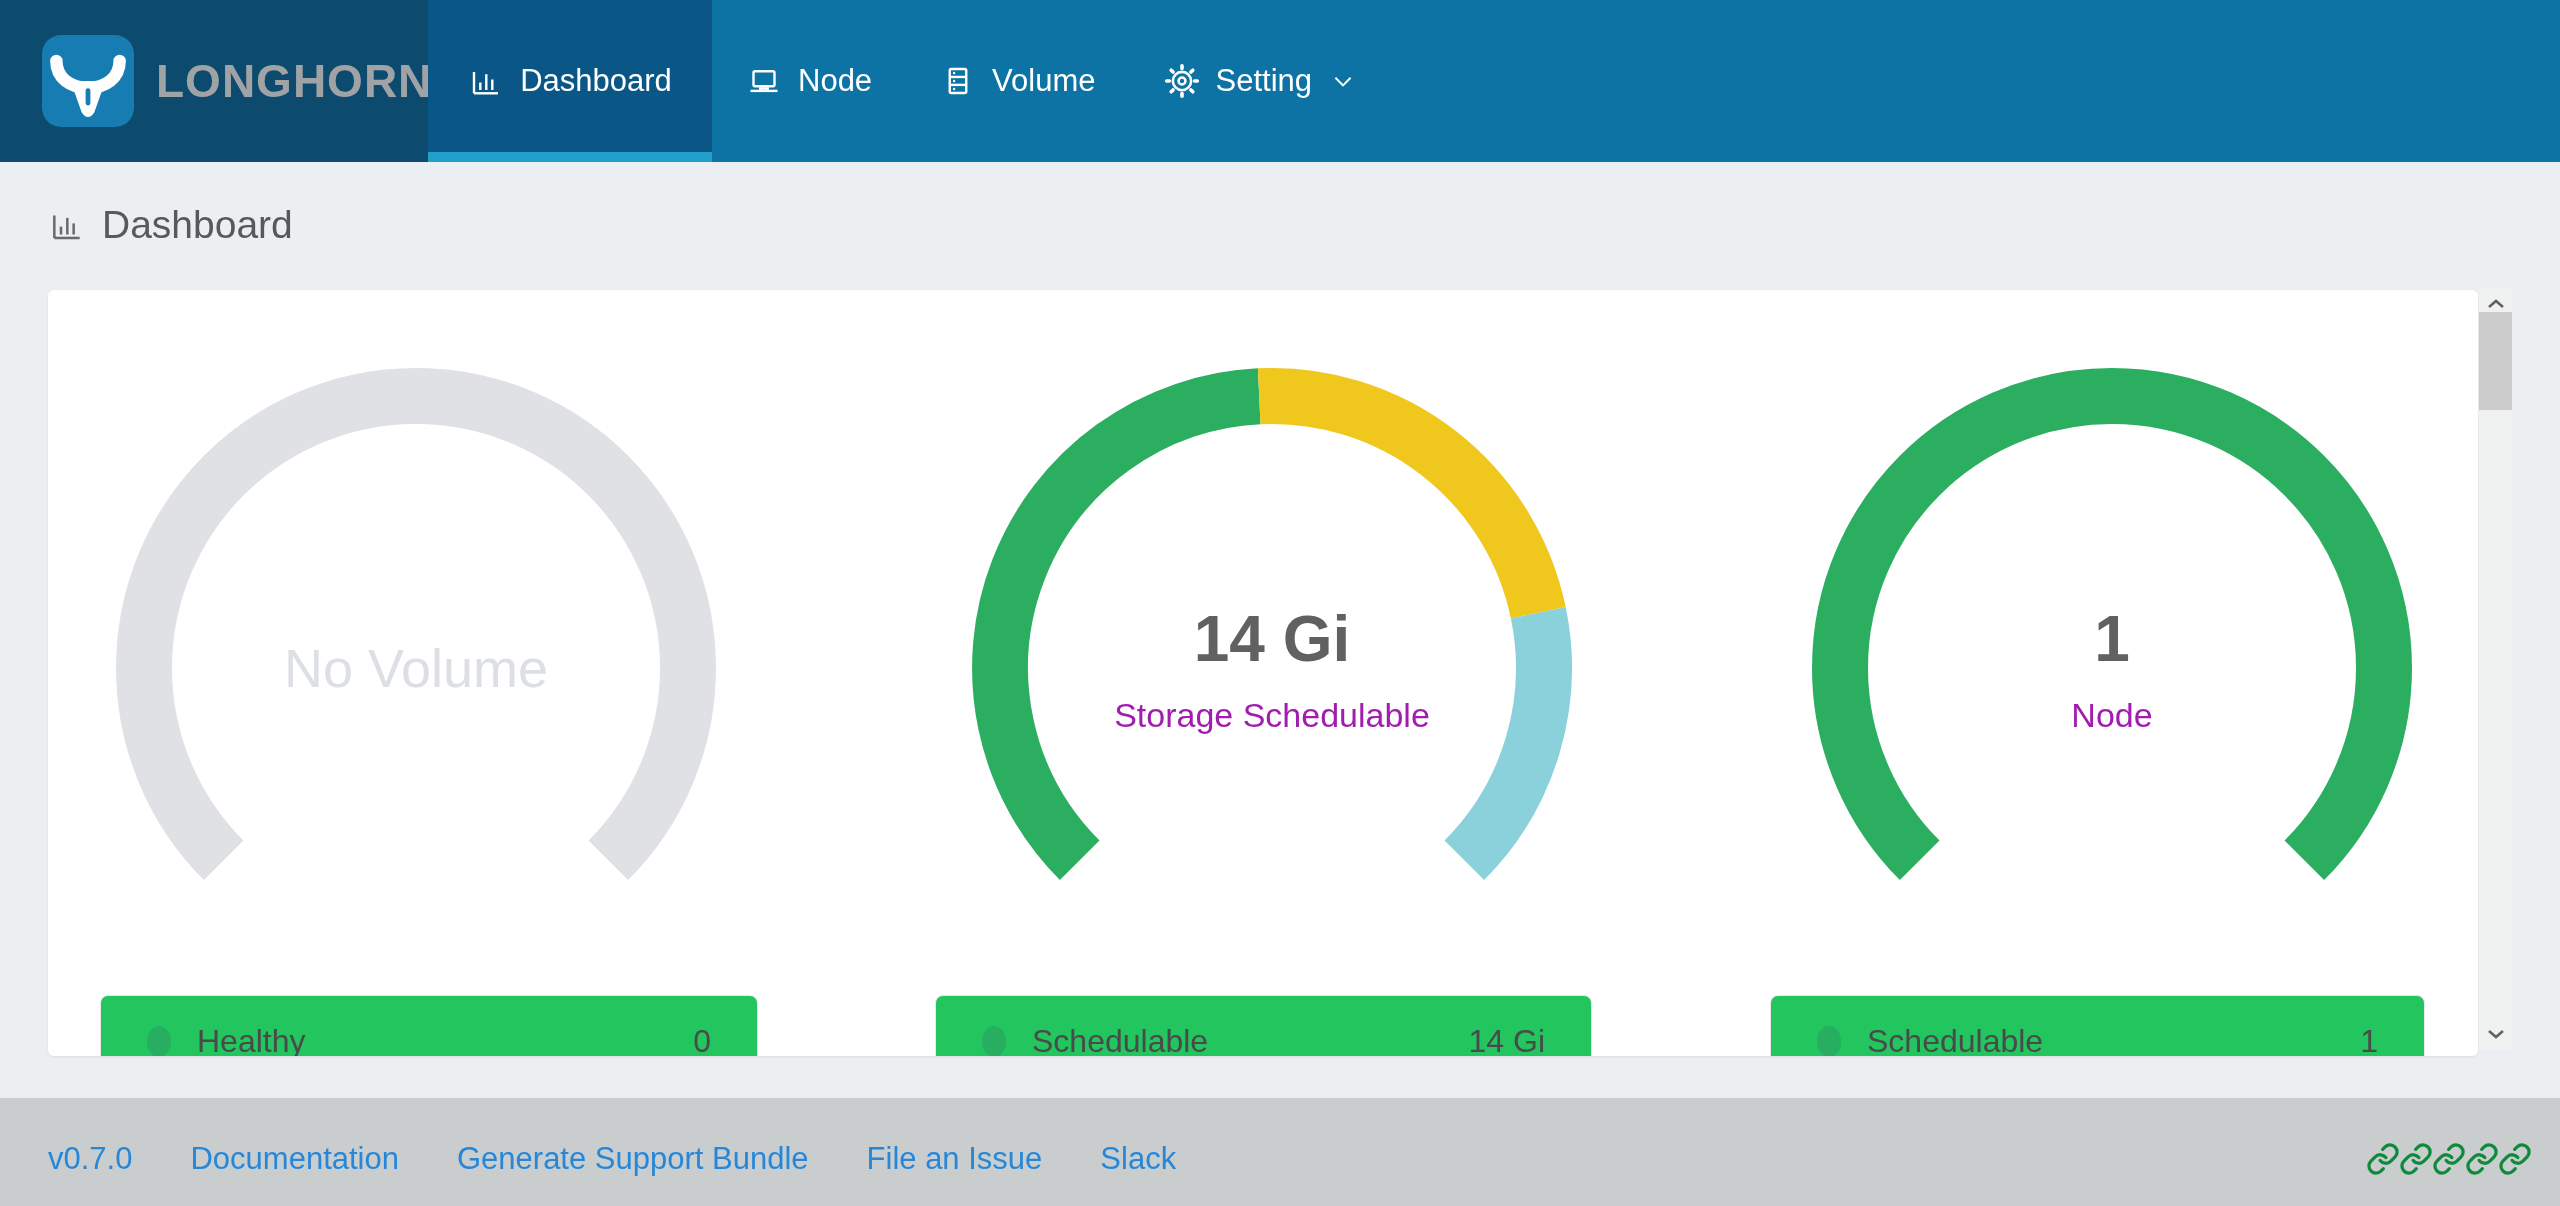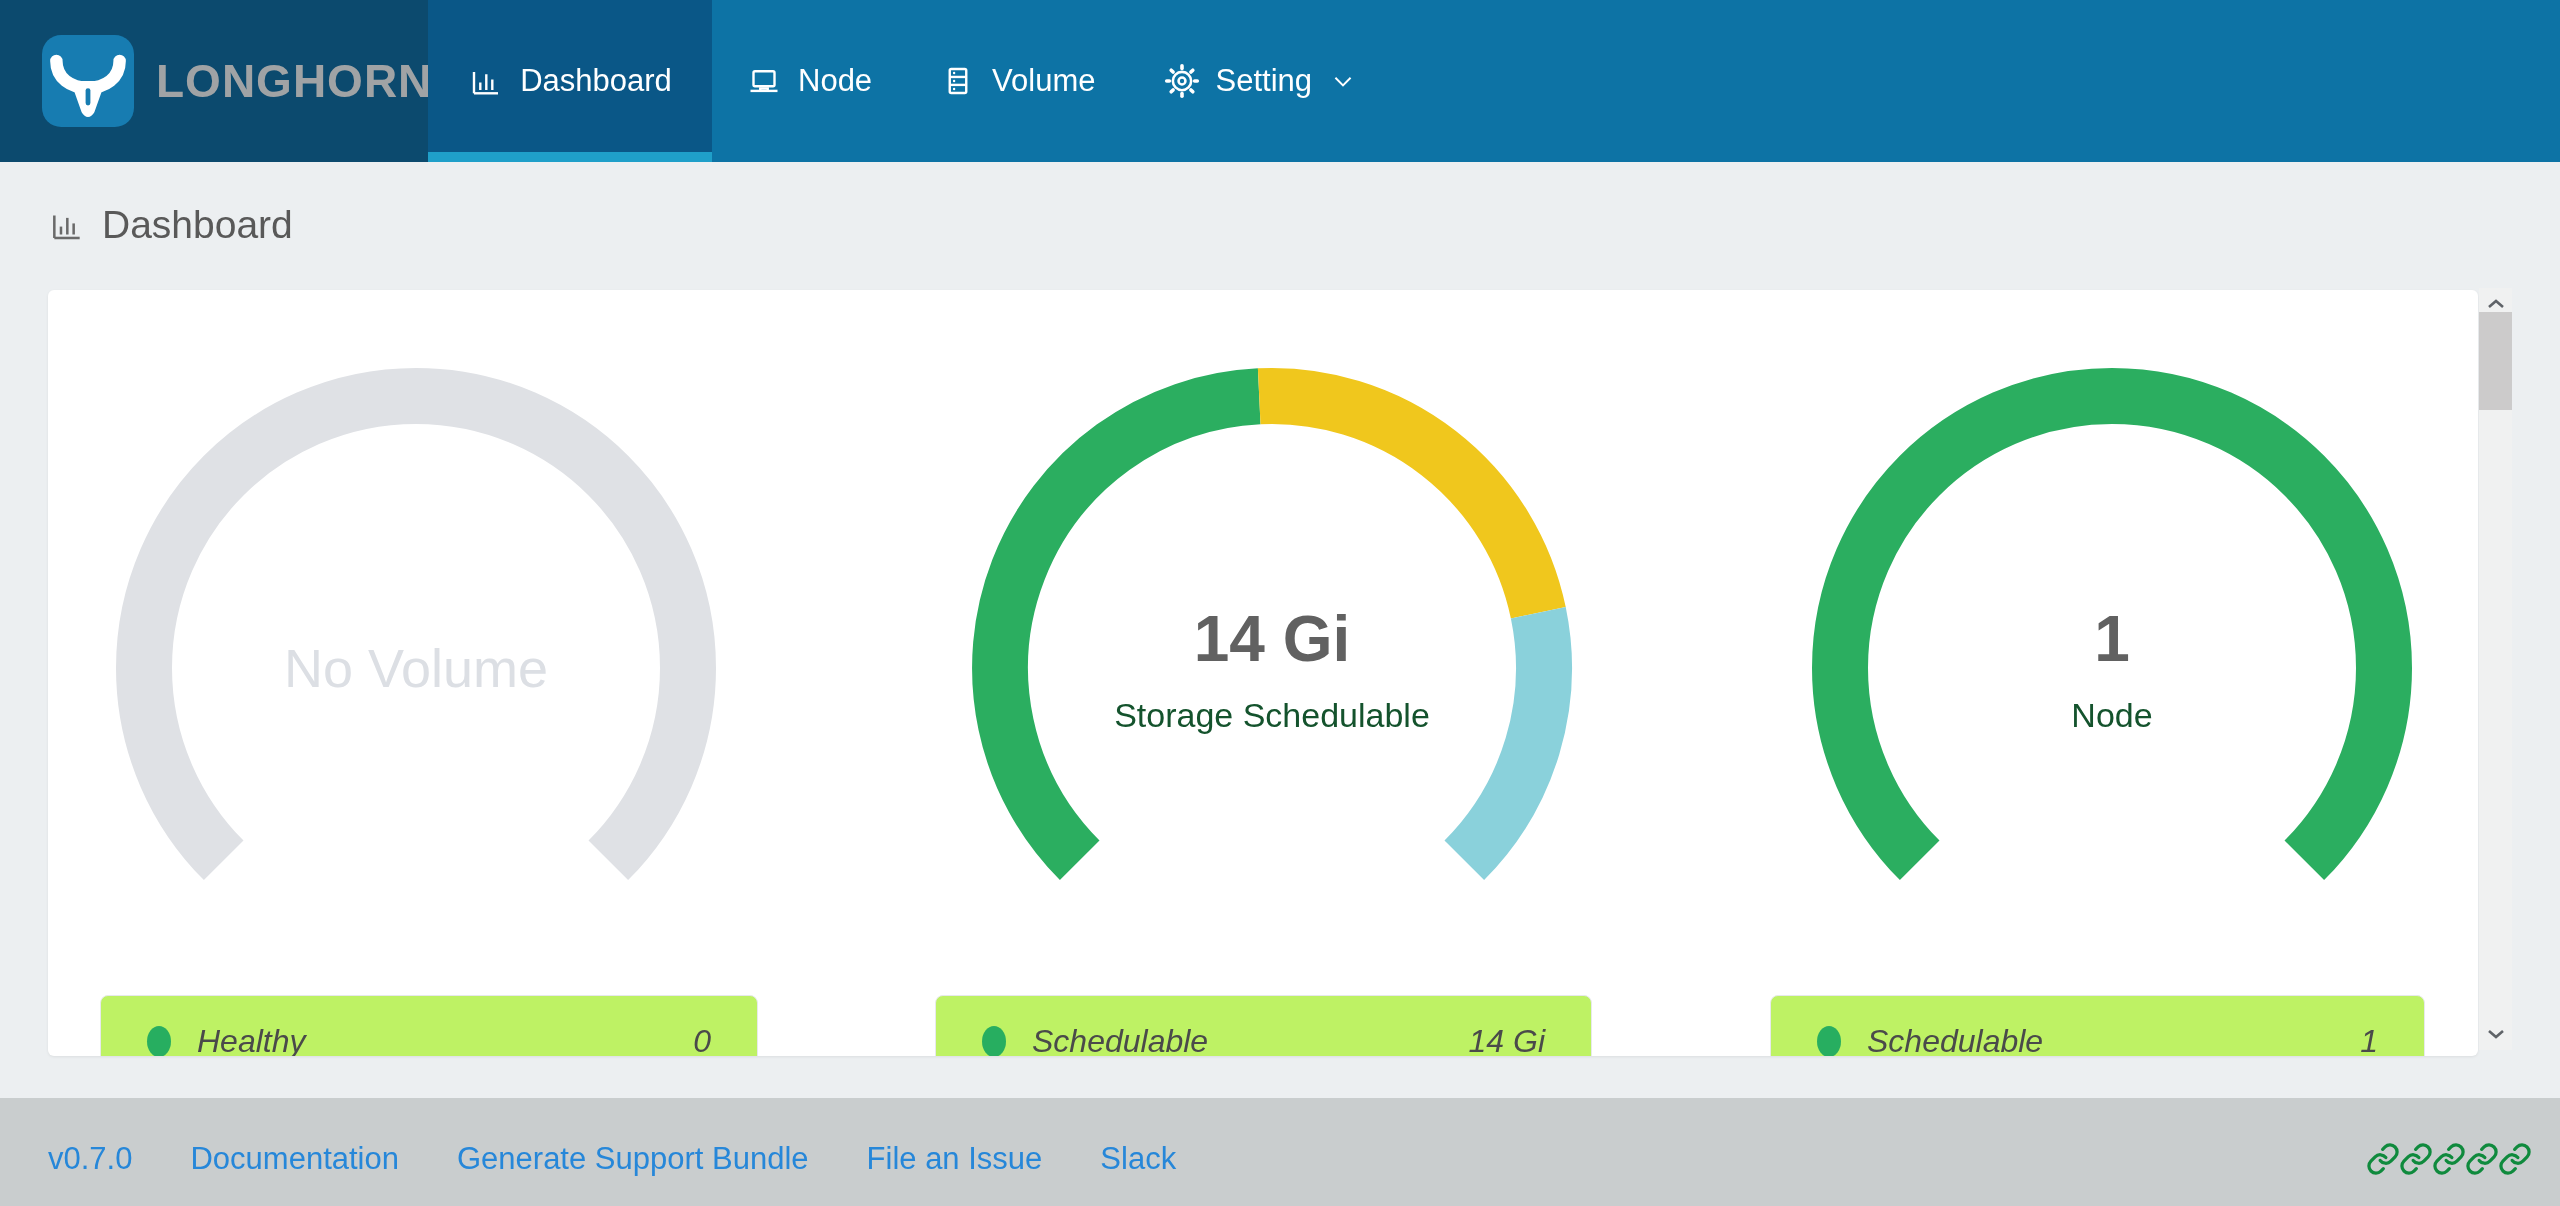--- a/index.html
+++ b/index.html
@@ -30,26 +30,26 @@
   .card { position:absolute; left:48px; top:290px; width:2430px; height:766px;
     background:#ffffff; border-radius:6px; box-shadow:0 1px 3px rgba(0,0,0,.07);
     overflow:hidden; }
   .gauge-col { position:absolute; top:68px; width:620px; height:620px; }
   .gauge-col.g0 { left:58px; } .gauge-col.g1 { left:914px; } .gauge-col.g2 { left:1754px; }
   .gauge-svg { position:absolute; inset:0; width:620px; height:620px; }
   .gauge-center { position:absolute; inset:0; display:flex; flex-direction:column;
     align-items:center; justify-content:center; text-align:center; }
   .no-volume { font-size:54px; color:#dcdfe4; }
   .gauge-value { font-size:64px; font-weight:bold; color:#616161; }
-  .gauge-sub { font-size:34px; color:#14532d; margin-top:20px; }
-
-  
-  .legend-box { position:absolute; top:705px; height:92px; background:#bef264;
+  .gauge-sub { font-size:34px; color:#a21caf; margin-top:20px; }
+
+  
+  .legend-box { position:absolute; top:705px; height:92px; background:#22c55e;
     border:1px solid #e7e9eb; border-radius:8px; display:flex; align-items:center;
-    padding:0 46px;font-style:italic; }
+    padding:0 46px; }
   .legend-box.b0 { left:52px;  width:658px; }
   .legend-box.b1 { left:887px; width:657px; }
   .legend-box.b2 { left:1722px;width:655px; }
   .legend-dot { width:24px; height:31px; border-radius:50%; background:#27ae60; flex:0 0 auto; }
   .legend-label { flex:1; margin-left:26px; font-size:32px; color:#4a4a4a; }
   .legend-value { font-size:32px; color:#4a4a4a; }
 
   
   .scrollbar { position:absolute; left:2479px; top:288px; width:33px; height:762px;
     background:#f0f1f1; }

